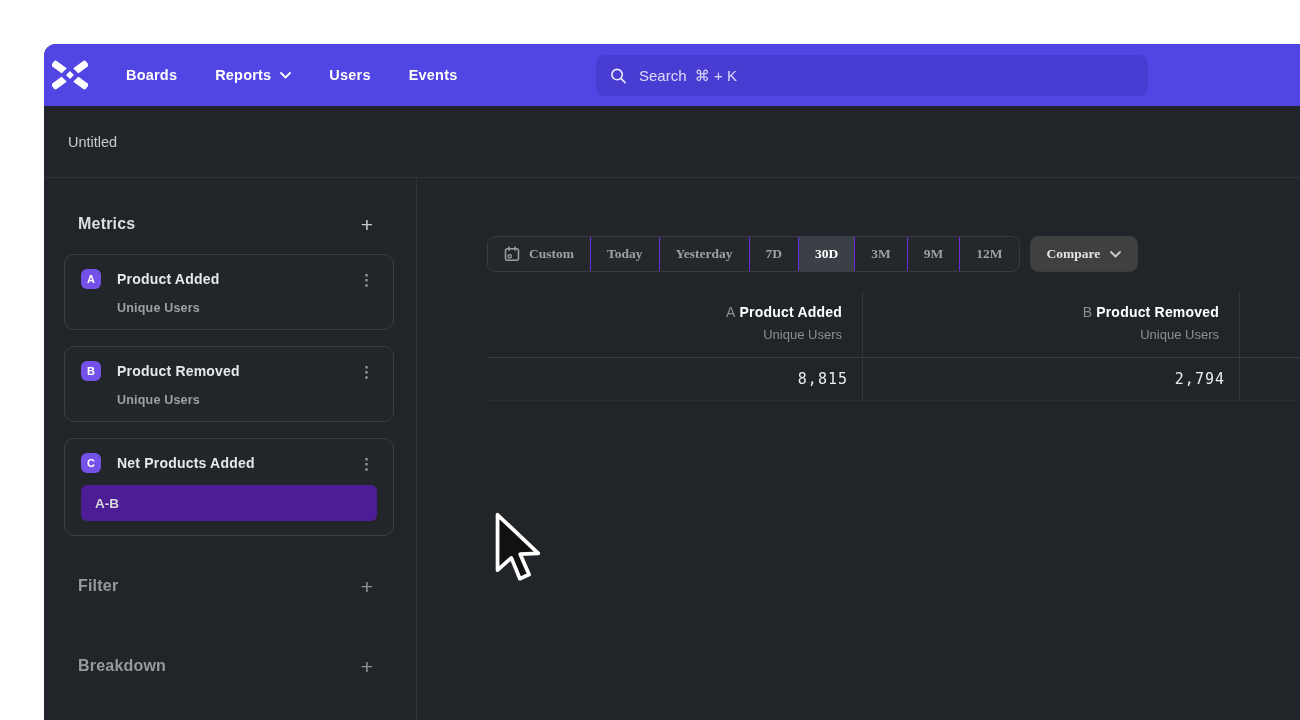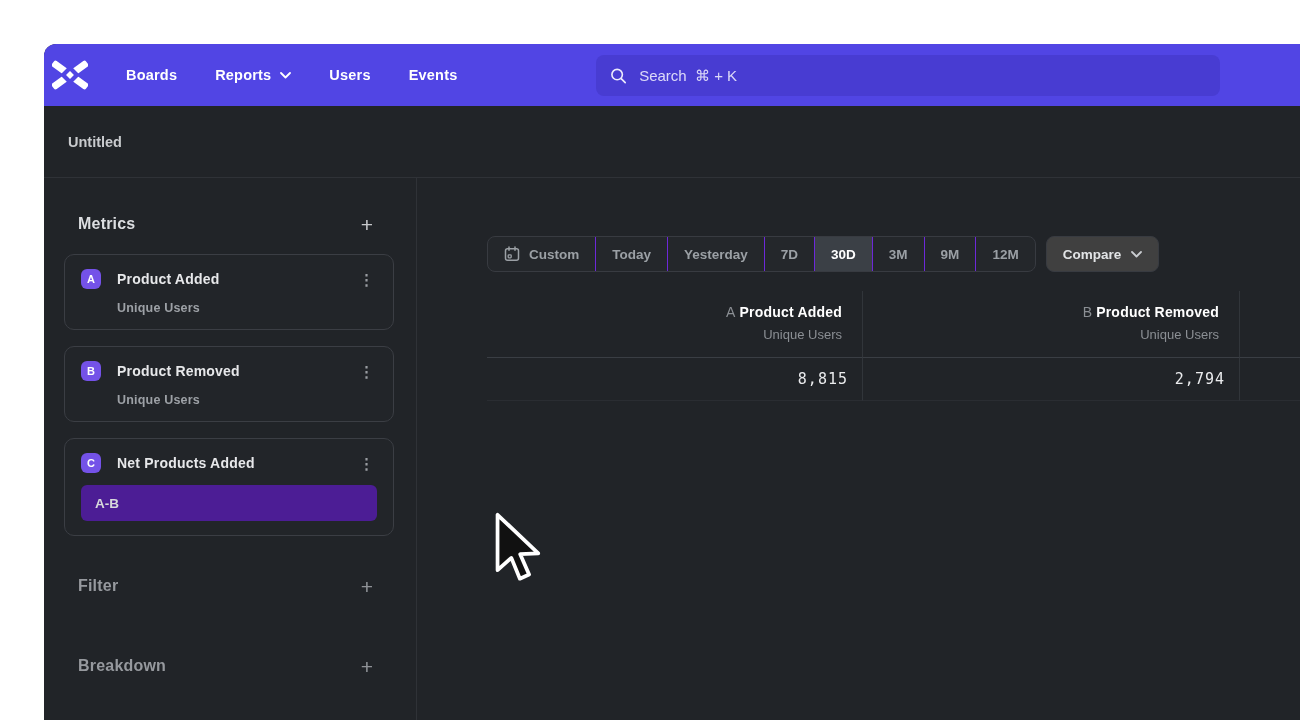--- a/index.html
+++ b/index.html
@@ -20,35 +20,35 @@
     display:flex; align-items:center; padding-left:8px; position:relative;
   }
   .logo { width:36px; height:34px; margin-right:38px; flex:0 0 auto; }
   .nav-items { display:flex; align-items:center; gap:38px; }
   .nav-item {
     color:#ffffff; font-size:14.5px; font-weight:700; letter-spacing:.2px;
     display:flex; align-items:center; gap:9px; cursor:pointer;
   }
   .chev { width:11px; height:7px; }
   .searchbar {
-    position:absolute; left:552px; top:11px; width:624px; height:41px;
+    position:absolute; left:552px; top:11px; width:552px; height:41px;
     background:#483cd2; border-radius:8px; display:flex; align-items:center;
     padding:0 14px; gap:12px;
   }
   .searchbar input {
     background:transparent; border:none; outline:none; color:#f0f0fb;
     font-family:"Liberation Sans", sans-serif; font-size:15px; width:100%;
   }
   .searchbar input::placeholder { color:#e4e2fa; opacity:.95; }
   
   .doc-header {
     height:72px; flex:0 0 72px; border-bottom:1px solid #2f3237;
     display:flex; align-items:center; padding-left:24px;
   }
-  .doc-title { color:#c9cbce; font-size:14.5px; font-weight:700; }
+  .doc-title { color:#c9cbce; font-size:14.5px; font-weight:400; }
   
   .body-row { flex:1; display:flex; min-height:0; }
   .sidebar { width:373px; flex:0 0 373px; border-right:1px solid #2f3237; padding-top:32px; }
   .section-row {
     display:flex; align-items:center; justify-content:space-between;
     padding:0 38px 0 34px; height:28px;
   }
   .section-label { color:#dcdee1; font-size:16px; font-weight:700; letter-spacing:.2px; }
   .section-label.dim { color:#96999e; }
   .plus-btn {
@@ -72,21 +72,21 @@
   .card-sub { color:#9da1a6; font-size:12.5px; font-weight:700; margin:12px 0 0 36px; letter-spacing:.2px; }
   .formula-field {
     margin-top:12px; height:36px; background:#4c1d95; border-radius:6px;
     display:flex; align-items:center; padding:0 14px;
     color:#d7d9db; font-size:13.5px; font-weight:600; cursor:text;
   }
   .gap-filter { margin-top:36px; }
   .gap-breakdown { margin-top:52px; }
   
   .main { flex:1; min-width:0; position:relative; }
-  .toolbar { display:flex; align-items:flex-end; gap:10px; margin:58px 0 0 70px; }
+  .toolbar { display:flex; align-items:flex-end; gap:10px; margin:58px 0 0 70px;font-family:Liberation Serif, serif; }
   .segmented {
     display:inline-flex; border:1px solid #383b41; border-radius:8px;
     background:#24272b; overflow:hidden; height:36px;
   }
   .seg {
     display:flex; align-items:center; gap:9px; padding:0 16px;
     color:#9ba0a5; font-size:13.5px; font-weight:700; cursor:pointer;
     border-left:1px solid #6d28d9; white-space:nowrap;
   }
   .seg:first-child { border-left:none; }

